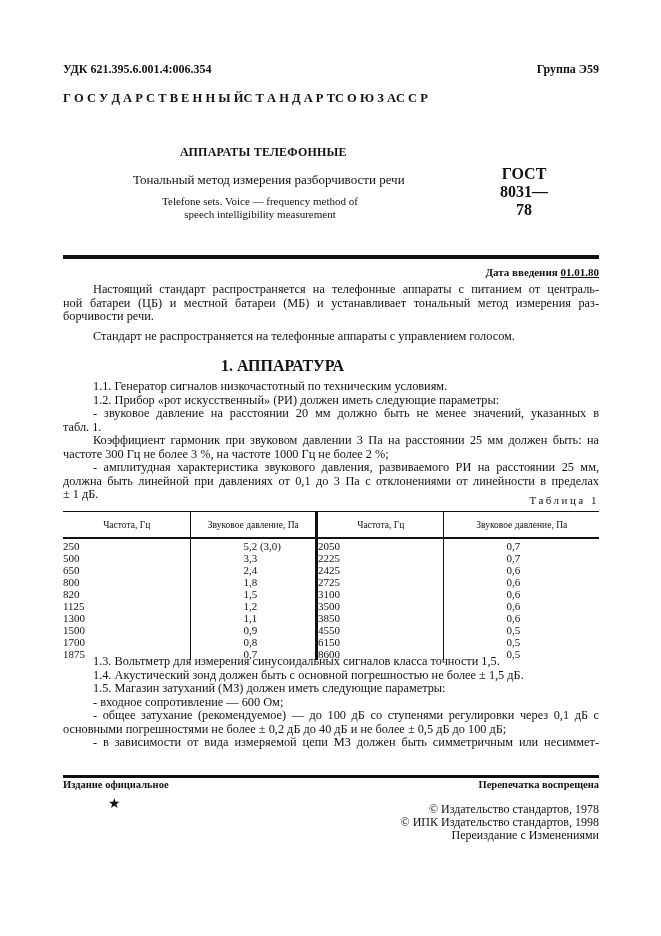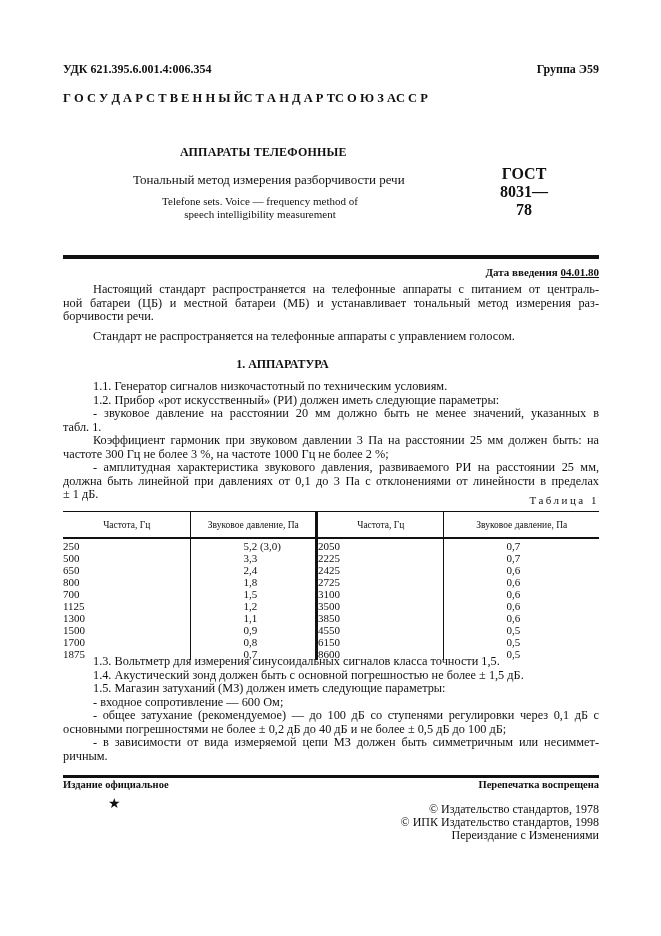--- a/index.html
+++ b/index.html
@@ -28,21 +28,21 @@
   .rule-thick { left: 63px; width: 536px; height: 4px; background: #111; }
   #rule-top { top: 255px; }
 
   #date-intro { right: 62px; top: 266px; font-size: 11px; font-weight: bold; }
   #date-intro .u { text-decoration: underline; }
 
   .para { left: 63px; width: 536px; font-size: 12.3px; line-height: 13.5px; text-align: justify; }
   #intro-1 { top: 283px; }
   #intro-2 { top: 330px; }
 
-  #section-title { left: 0; width: 565px; top: 357px; text-align: center; font-size: 12px; font-weight: bold; }
+  #section-title { left: 0; width: 565px; top: 357px; text-align: center; font-size: 16px; font-weight: bold; }
 
   #items-block { top: 380px; }
   .line { display: block; }
   .jl { text-align: justify; text-align-last: justify; }
 
   #table-caption { right: 62px; top: 494px; font-size: 11px; letter-spacing: 2.5px; }
 
   #table1 {
     left: 63px; top: 511px; width: 536px; border-collapse: collapse;
     font-size: 11px;
@@ -90,21 +90,21 @@
 
 <div class="abs" id="gost">
   <div>ГОСТ</div>
   <div>8031—78</div>
 </div>
 
 <div class="abs rule-thick" id="rule-top"></div>
 
 <div class="abs" id="date-intro">
   <span>Дата введения</span>
-  <span class="u">04.01.80</span>
+  <span class="u">01.01.80</span>
 </div>
 
 <div class="abs para" id="intro-1">
   <span class="line jl" style="text-indent:30px">Настоящий стандарт распространяется на телефонные аппараты с питанием от централь-</span>
   <span class="line jl">ной батареи (ЦБ) и местной батареи (МБ) и устанавливает тональный метод измерения раз-</span>
   <span class="line">борчивости речи.</span>
 </div>
 <div class="abs para" id="intro-2">
   <span class="line" style="text-indent:30px">Стандарт не распространяется на телефонные аппараты с управлением голосом.</span>
 </div>
@@ -153,21 +153,21 @@
         <td class="c3">2425</td>
         <td class="c4">0,6</td>
       </tr>
       <tr>
         <td class="c1">800</td>
         <td class="c2">1,8</td>
         <td class="c3">2725</td>
         <td class="c4">0,6</td>
       </tr>
       <tr>
-        <td class="c1">700</td>
+        <td class="c1">820</td>
         <td class="c2">1,5</td>
         <td class="c3">3100</td>
         <td class="c4">0,6</td>
       </tr>
       <tr>
         <td class="c1">1125</td>
         <td class="c2">1,2</td>
         <td class="c3">3500</td>
         <td class="c4">0,6</td>
       </tr>
@@ -199,21 +199,20 @@
 </table>
 
 <div class="abs para" id="items-after">
   <span class="line" style="text-indent:30px">1.3. Вольтметр для измерения синусоидальных сигналов класса точности 1,5.</span>
   <span class="line" style="text-indent:30px">1.4. Акустический зонд должен быть с основной погрешностью не более ± 1,5 дБ.</span>
   <span class="line" style="text-indent:30px">1.5. Магазин затуханий (МЗ) должен иметь следующие параметры:</span>
   <span class="line" style="text-indent:30px">- входное сопротивление — 600 Ом;</span>
   <span class="line jl" style="text-indent:30px">- общее затухание (рекомендуемое) — до 100 дБ со ступенями регулировки через 0,1 дБ с</span>
   <span class="line">основными погрешностями не более ± 0,2 дБ до 40 дБ и не более ± 0,5 дБ до 100 дБ;</span>
   <span class="line jl" style="text-indent:30px">- в зависимости от вида измеряемой цепи МЗ должен быть симметричным или несиммет-</span>
-  <span class="line">ричным.</span>
 </div>
 
 <div class="abs rule-thick" id="rule-bottom"></div>
 <div class="abs" id="edition">Издание официальное</div>
 <div class="abs" id="reprint">Перепечатка воспрещена</div>
 <div class="abs" id="star">★</div>
 <div class="abs" id="copyrights">
   <div>© Издательство стандартов, 1978</div>
   <div>© ИПК Издательство стандартов, 1998</div>
   <div>Переиздание с Изменениями</div>

